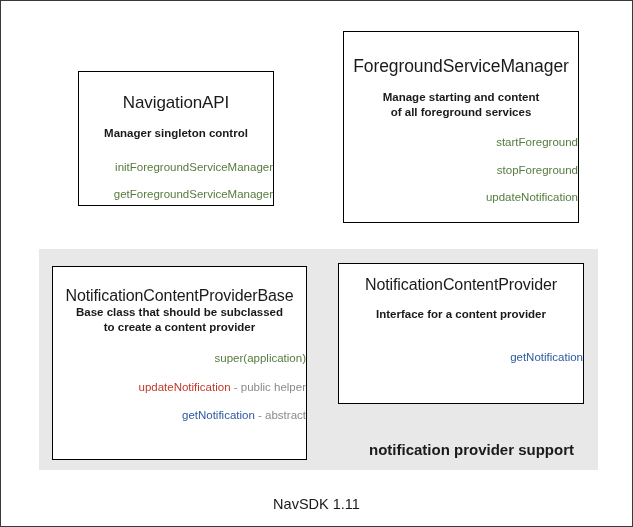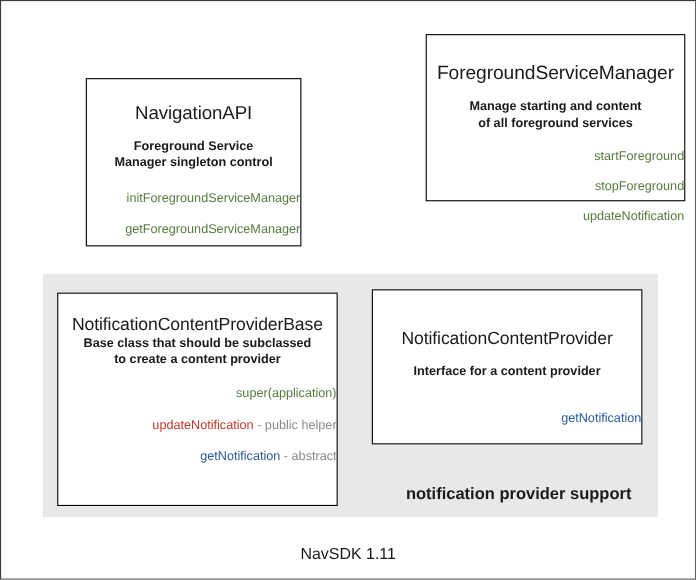--- a/index.html
+++ b/index.html
@@ -57,50 +57,50 @@
   }
 
   .m-green  { color: #557b3e; }
   .m-red    { color: #c0392b; }
   .m-blue   { color: #2c5aa0; }
   .m-note   { color: #8a8a8a; }
 
   
   #box-navigation-api {
     left: 77px;  top: 70px;
-    width: 196px; height: 153px;
+    width: 196px; height: 135px;
   }
   #box-navigation-api .class-title { margin-top: 21px; }
   #box-navigation-api .class-desc  { margin-top: 13px; }
   #box-navigation-api .member-list { margin: 21px 0 0 13px; }
   #box-navigation-api .member      { margin-bottom: 16px; }
 
   #box-foreground-service-manager {
     left: 342px; top: 30px;
-    width: 236px; height: 152px; margin-left: 44px;
+    width: 236px; height: 192px;
   }
   #box-foreground-service-manager .class-title { margin-top: 24px; font-size: 17.5px; }
   #box-foreground-service-manager .class-desc  { margin-top: 13px; }
   #box-foreground-service-manager .member-list { margin: 18px 0 0 16px; }
   #box-foreground-service-manager .member      { margin-bottom: 16px; }
 
   #box-notification-content-provider-base {
     left: 51px; top: 265px;
     width: 255px; height: 194px;
   }
   #box-notification-content-provider-base .class-title { margin-top: 20px; font-size: 16px; }
   #box-notification-content-provider-base .class-desc  { margin-top: 0; }
   #box-notification-content-provider-base .member-list { margin: 19px 0 0 19px; }
   #box-notification-content-provider-base .member      { margin-bottom: 17px; }
 
   #box-notification-content-provider {
     left: 337px; top: 262px;
     width: 246px; height: 141px;
   }
-  #box-notification-content-provider .class-title { margin-top: 36px; font-size: 16px; }
+  #box-notification-content-provider .class-title { margin-top: 12px; font-size: 16px; }
   #box-notification-content-provider .class-desc  { margin-top: 13px; }
   #box-notification-content-provider .member-list { margin: 30px 0 0 19px; }
 
   
   #group-notification-provider-support {
     position: absolute;
     left: 38px; top: 248px;
     width: 559px; height: 221px;
     background: #e8e8e8;
     box-sizing: border-box;
@@ -133,21 +133,20 @@
 
 <div id="canvas">
 
   <div id="group-notification-provider-support">
     <div id="group-label">notification provider support</div>
   </div>
 
   <div class="class-box" id="box-navigation-api">
     <div class="class-title">NavigationAPI</div>
     <div class="class-desc">
-      <div>Foreground Service</div>
       <div>Manager singleton control</div>
     </div>
     <div class="member-list">
       <div class="member">
         <span class="m-green">initForegroundServiceManager</span><span class="m-note"></span>
       </div>
       <div class="member">
         <span class="m-green">getForegroundServiceManager</span><span class="m-note"></span>
       </div>
     </div>

